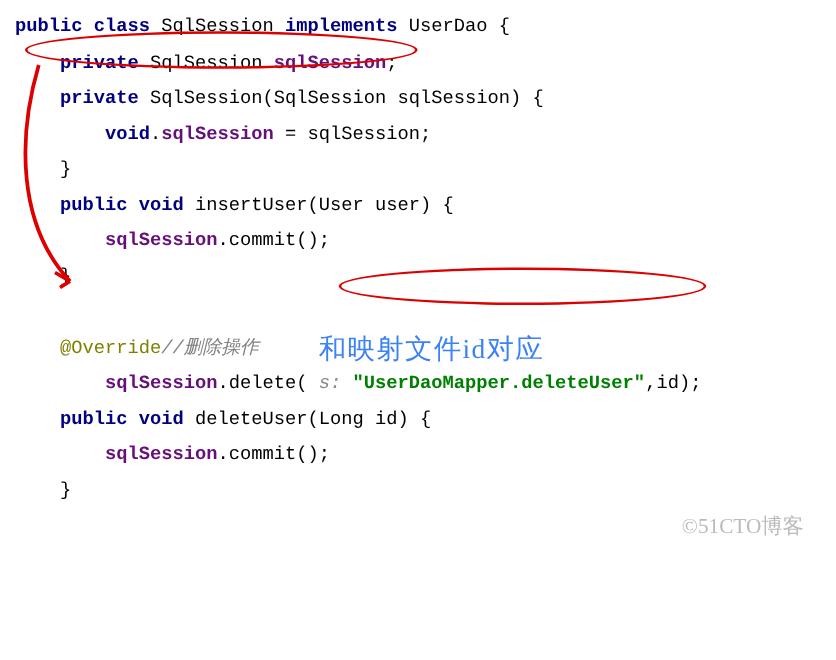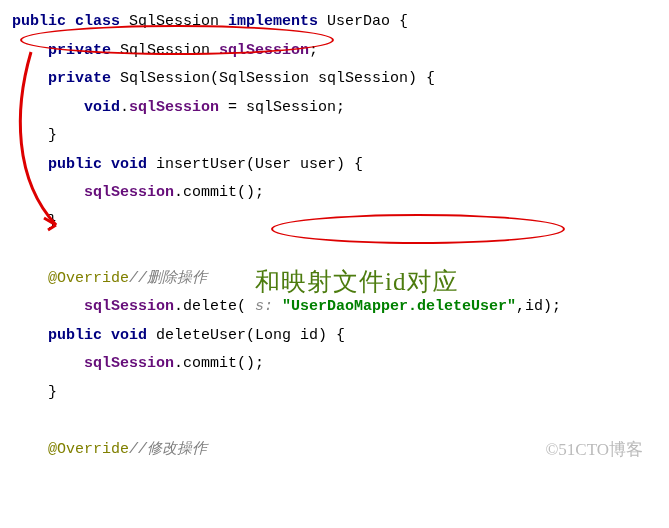--- a/index.html
+++ b/index.html
@@ -44,23 +44,23 @@
     .arrow-svg {
       position: absolute;
       left: 6px;
       top: 50px;
       pointer-events: none;
     }
     .annotation {
       position: absolute;
       left: 255px;
       top: 258px;
-      color: #4d7c0f;
+      color: #3b82f6;
       font-family: "SimSun", "STSong", serif;
-      font-size: 25px;
+      font-size: 22px;
       letter-spacing: 1px;
       pointer-events: none;
     }
     .watermark {
       position: absolute;
       right: 26px;
       bottom: 6px;
       color: #bbb;
       font-family: Liberation Serif, serif;
       font-size: 17px;
@@ -78,21 +78,20 @@
   <div class="line">    <span class="kw">public void</span><span> insertUser(User user) {</span></div>
   <div class="line">        <span class="purple">sqlSession</span><span>.commit();</span></div>
   <div class="line">    <span>}</span></div>
   <div class="line"> </div>
   <div class="line">    <span class="ann">@Override</span><span class="cmt">//删除操作</span></div>
   <div class="line">        <span class="purple">sqlSession</span><span>.delete( </span><span class="param-hint">s: </span><span class="str">"UserDaoMapper.deleteUser"</span><span>,id);</span></div>
   <div class="line">    <span class="kw">public void</span><span> deleteUser(Long id) {</span></div>
   <div class="line">        <span class="purple">sqlSession</span><span>.commit();</span></div>
   <div class="line">    <span>}</span></div>
   <div class="line"> </div>
-  <div class="line">    <span class="ann">@Override</span><span class="cmt">//修改操作</span></div>
 </div>
 
 <div class="circle1"></div>
 <div class="circle2"></div>
 
 <svg class="arrow-svg" width="70" height="190">
   <path d="M 25 2 C 8 60, 8 130, 50 175" stroke="#d00" stroke-width="3" fill="none"></path>
   <path d="M 50 175 L 38 168 M 50 175 L 42 180" stroke="#d00" stroke-width="3" fill="none"></path>
 </svg>
 

